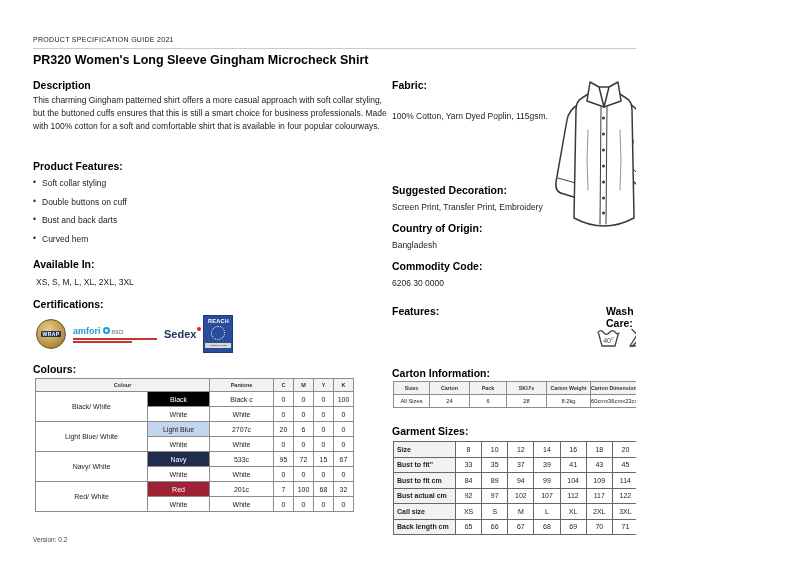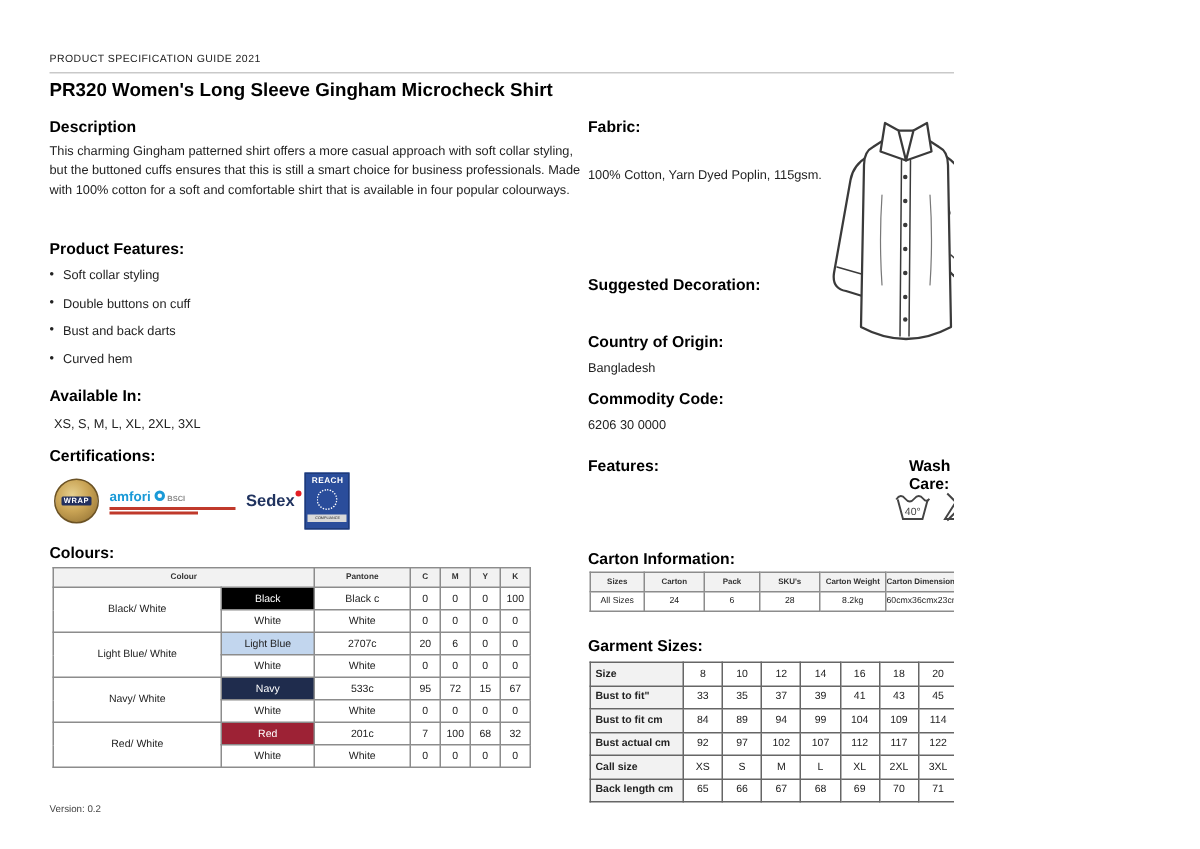--- a/index.html
+++ b/index.html
@@ -270,20 +270,21 @@
 
         <path d="M36,40 Q60,48 84,40" fill="none" stroke-width="0.9" stroke="#777"></path>
 
         <path d="M46,62 Q44,92 46,122" fill="none" stroke-width="0.8" stroke="#777"></path>
         <path d="M74,62 Q76,92 74,122" fill="none" stroke-width="0.8" stroke="#777"></path>
       </g>
     </g>
   </svg>
 
   <div class="abs h1" style="left:392px; top:184px;">Suggested Decoration:</div>
+  <div class="abs body-text" style="left:392px; top:201px; width:210px;">Screen Print, Transfer Print, Embroidery</div>
 
   <div class="abs h1" style="left:392px; top:222px;">Country of Origin:</div>
   <div class="abs body-text" style="left:392px; top:239px;">Bangladesh</div>
 
   <div class="abs h1" style="left:392px; top:260px;">Commodity Code:</div>
   <div class="abs body-text" style="left:392px; top:277px;">6206 30 0000</div>
 
   <div class="abs h1" style="left:392px; top:305px;">Features:</div>
 
   <div class="abs h1" style="left:595px; top:305px;margin-left:11px;">Wash Care:</div>

